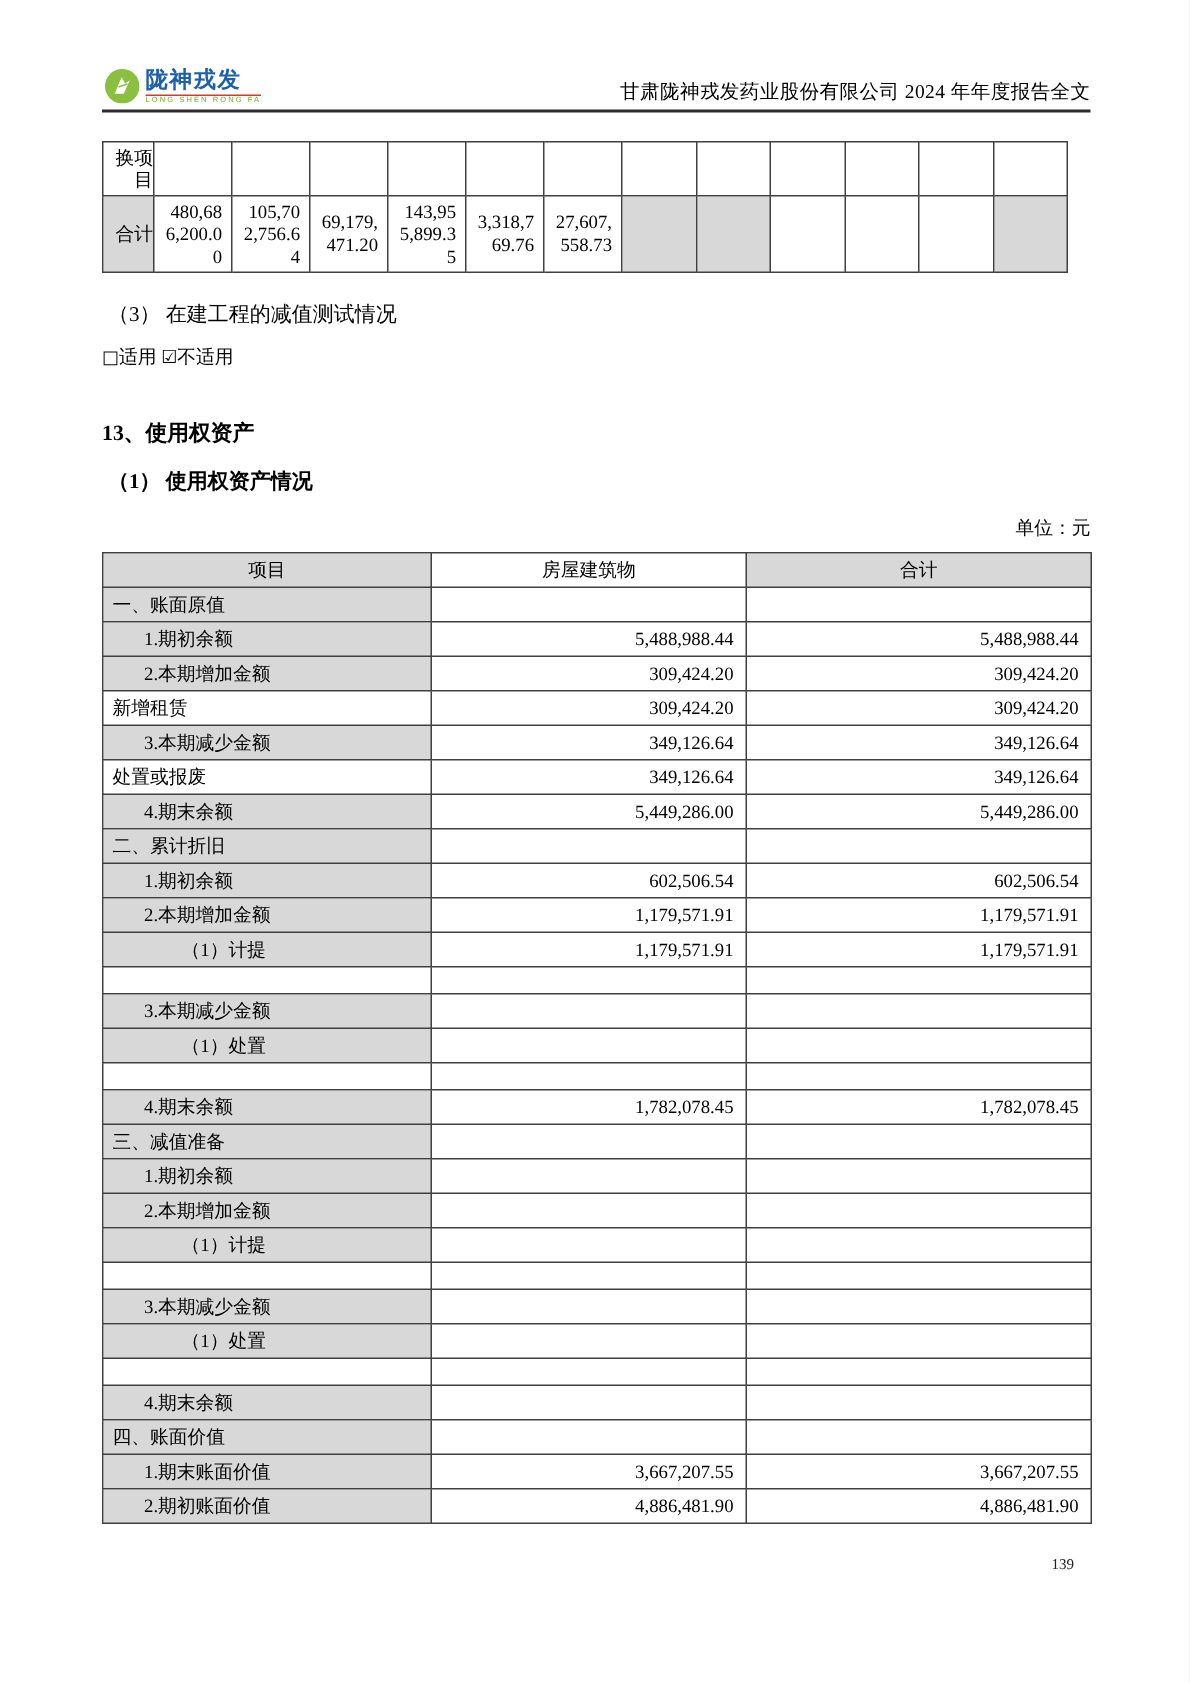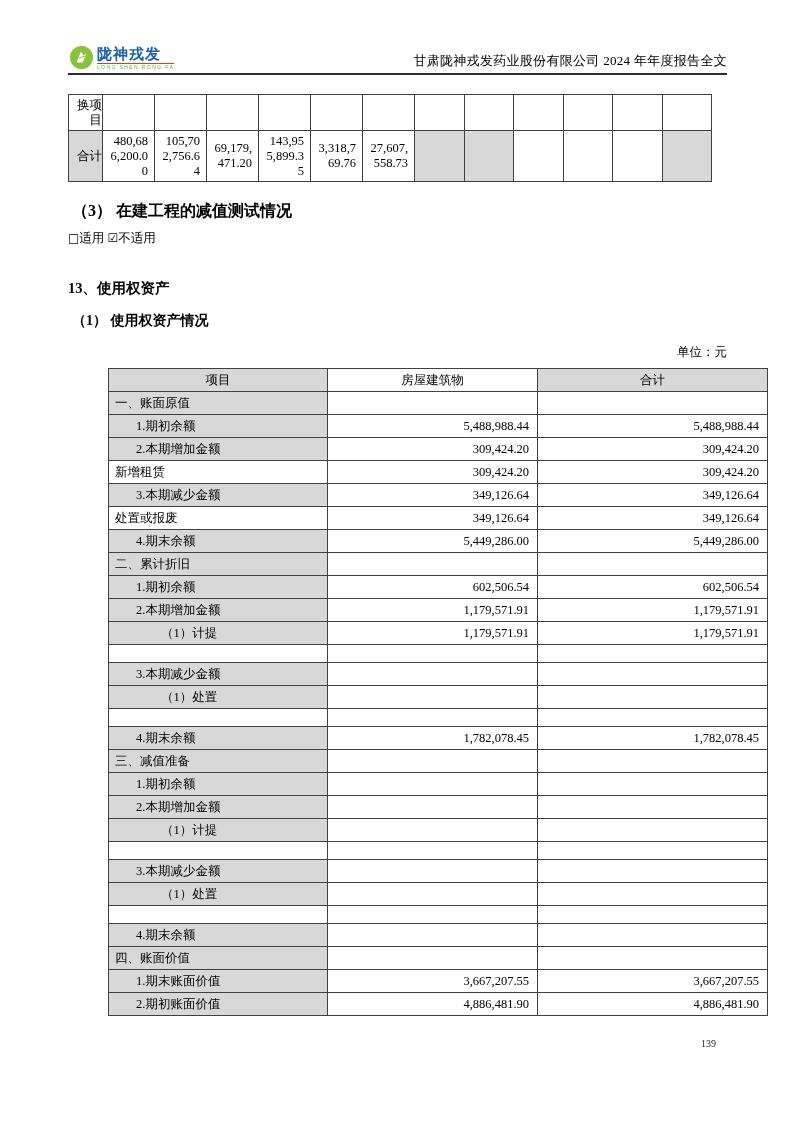--- a/index.html
+++ b/index.html
@@ -26,30 +26,30 @@
   
   .top-table{left:68px;top:94px;}
   .top-table table{width:644px;}
   .top-table td{line-height:15px;vertical-align:middle;}
   .top-table .lab{padding:1px 0;text-align:right;}
   .top-table .num{padding:1px 6px;text-align:right;word-break:break-all;}
   .top-table .r1 td{height:33px;}
   .top-table .r2 td{height:48px;}
 
   
-  .h-s3{left:72px;top:201px;font-size:16px;font-weight:bold;}
+  .h-s3{left:72px;top:201px;font-size:14px;font-weight:normal;}
   .applic{left:68px;top:230px;font-size:12.5px;}
   .applic .box{font-family:"DejaVu Sans",sans-serif;font-size:12px;}
   .h-s13{left:68px;top:279px;font-size:14.5px;font-weight:bold;}
   .h-s13-1{left:72px;top:312px;font-size:14px;font-weight:bold;}
   .unit{left:68px;top:344px;width:659px;text-align:right;font-size:12.5px;}
 
   
   .main-table{left:68px;top:368px;}
-  .main-table table{width:659px;margin-left:40px;}
+  .main-table table{width:659px;}
   .main-table th{height:20px;text-align:center;vertical-align:middle;}
   .main-table td{height:20px;vertical-align:middle;line-height:14px;}
   .main-table .empty-row td{height:15px;}
   .main-table .label{text-align:left;}
   .main-table .ind0{padding-left:6px;}
   .main-table .ind1{padding-left:27px;}
   .main-table .ind2{padding-left:52px;}
   .main-table .num{text-align:right;padding-right:8px;padding-left:2px;}
 
   .pagenum{left:68px;top:1038px;width:659px;text-align:right;padding-right:11px;box-sizing:border-box;font-size:10px;color:#222;}

